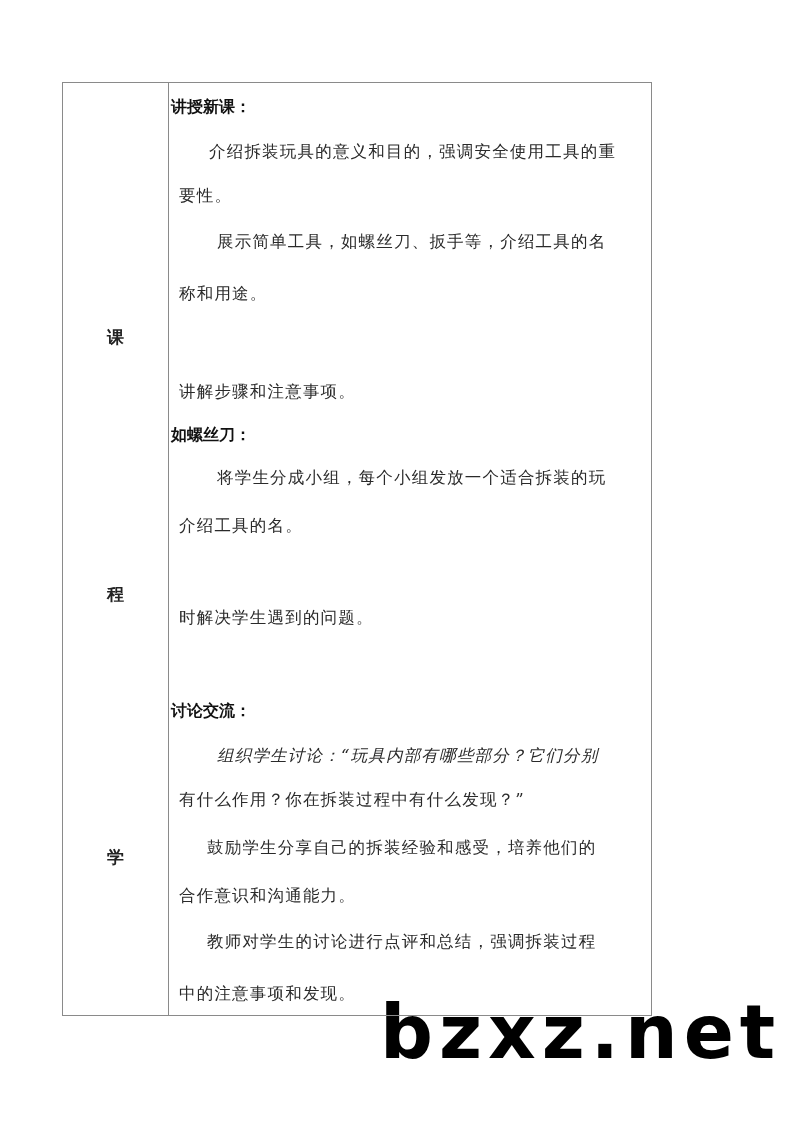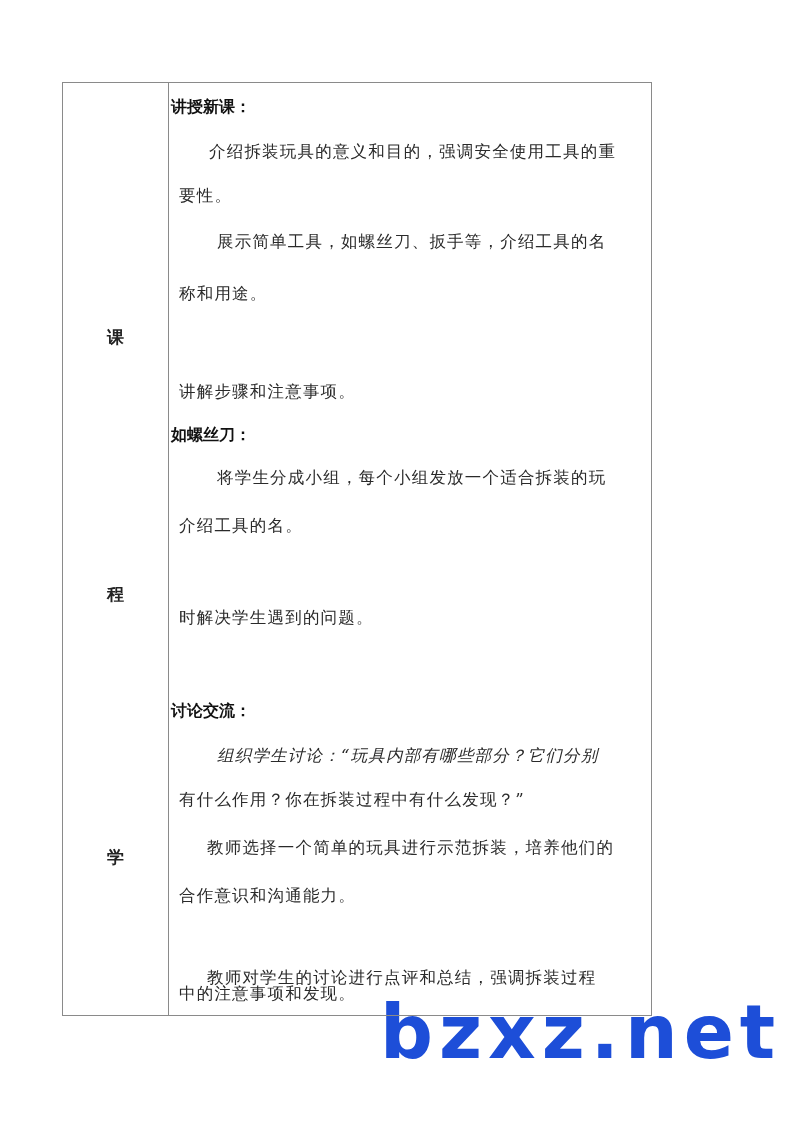--- a/index.html
+++ b/index.html
@@ -67,21 +67,21 @@
       color: #2a2a2a;
       white-space: nowrap;
     }
     .watermark {
       position: absolute;
       left: 380px;
       top: 995px;
       font-family: "DejaVu Sans", "Liberation Sans", sans-serif;
       font-weight: bold;
       font-size: 74px;
-      color: #1d4ed8;
+      color: #000000;
       letter-spacing: 6px;
       z-index: 0;
       line-height: 1;
     }
     .lesson-table { z-index: 1; background: transparent; }
   </style>
 </head>
 <body>
 
 <div class="page">
@@ -105,19 +105,19 @@
       <div class="line" style="top:298px; left:10px;">讲解步骤和注意事项。</div>
 
       <div class="section-heading" style="top:342px;">如螺丝刀：</div>
       <div class="line" style="top:384px; left:48px;">将学生分成小组，每个小组发放一个适合拆装的玩</div>
       <div class="line" style="top:432px; left:10px;">介绍工具的名。</div>
       <div class="line" style="top:524px; left:10px;text-align:center;">时解决学生遇到的问题。</div>
 
       <div class="section-heading" style="top:618px;">讨论交流：</div>
       <div class="line" style="top:662px; left:48px;font-style:italic;">组织学生讨论：“玩具内部有哪些部分？它们分别</div>
       <div class="line" style="top:706px; left:10px;">有什么作用？你在拆装过程中有什么发现？”</div>
-      <div class="line" style="top:754px; left:38px;">教师选择一个简单的玩具进行示范拆装，培养他们的</div>
+      <div class="line" style="top:754px; left:38px;">鼓励学生分享自己的拆装经验和感受，培养他们的</div>
       <div class="line" style="top:802px; left:10px;text-align:center;">合作意识和沟通能力。</div>
-      <div class="line" style="top:884px; left:38px;">教师对学生的讨论进行点评和总结，强调拆装过程</div>
+      <div class="line" style="top:848px; left:38px;">教师对学生的讨论进行点评和总结，强调拆装过程</div>
       <div class="line" style="top:900px; left:10px;">中的注意事项和发现。</div>
     </div>
   </div>
 </div>
 
 </body></html>

